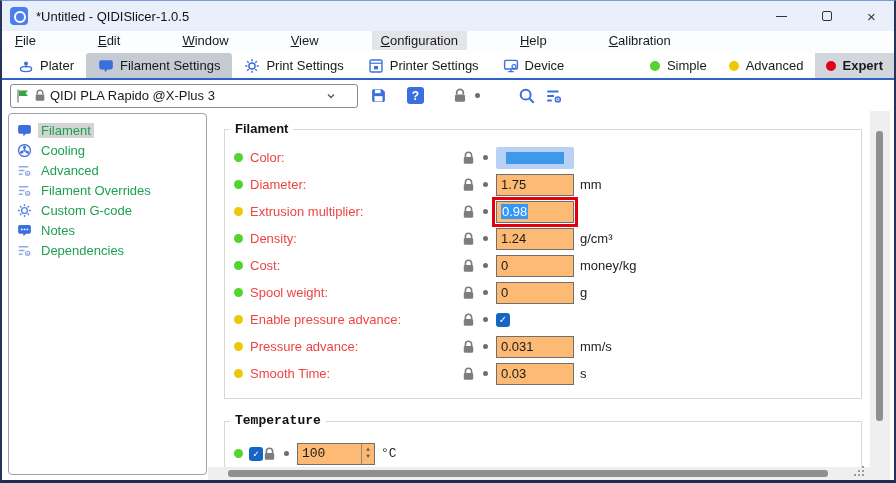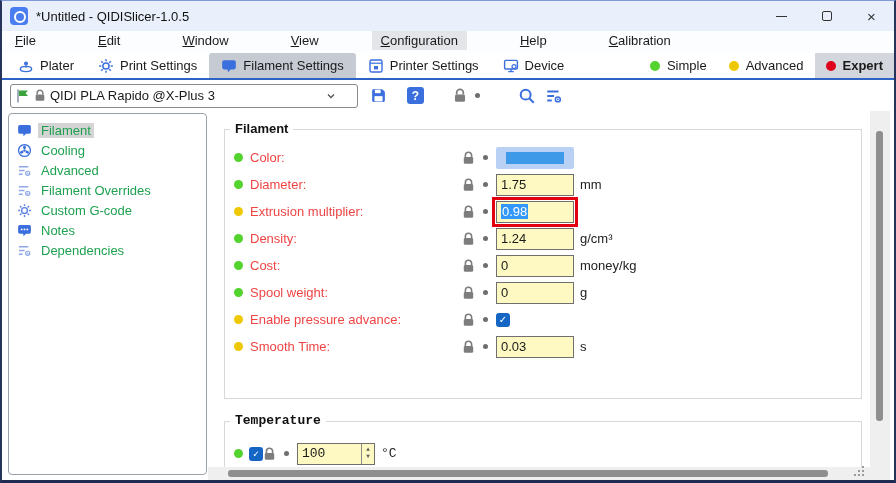--- a/index.html
+++ b/index.html
@@ -73,21 +73,21 @@
               font-weight:bold; color:#111; }
 
   .row { display:flex; align-items:center; height:27px; padding-left:9px; }
   .dot { width:9px; height:9px; border-radius:50%; flex:none; }
   .dot-green  { background:#53d32e; }
   .dot-yellow { background:#eec903; }
   .rlbl { margin-left:7px; width:212px; color:#ef4444; flex:none; }
   .row-idle .rlbl { width:219px; margin-left:8px; }
   .lockpair { display:flex; align-items:center; flex:none; }
   .lockpair .minidot { margin-left:8px; }
-  .field { margin-left:8px; width:78px; height:22px; border:1px solid #6f6f6f; background:#fef9c3;
+  .field { margin-left:8px; width:78px; height:22px; border:1px solid #6f6f6f; background:#fdba74;
            display:flex; align-items:center; padding-left:4px; flex:none; position:relative; }
   .field.focused { outline:3px solid #e3000f; outline-offset:1px; }
   .sel { background:#3197fb; color:#fff; padding:0 1px; }
   .unit { margin-left:6px; color:#222; }
   .colorfield { margin-left:8px; width:78px; height:22px; background:#b9d1f5; border-radius:2px;
                 display:flex; align-items:center; justify-content:center; flex:none; }
   .swatch { width:58px; height:12px; background:#3e99e9; }
   .checkbox { width:14px; height:14px; background:#1565c5; border-radius:3px; color:#fff; font-size:10px;
               display:flex; align-items:center; justify-content:center; flex:none; }
   .cb-slot { margin-left:8px; }
@@ -137,34 +137,34 @@
 
   <div id="tabbar">
     <span class="tab">
       <svg width="16" height="16" viewBox="0 0 16 16">
           <ellipse cx="8" cy="11" rx="5.6" ry="2.6" fill="none" stroke="#3a6fdd" stroke-width="1.4"></ellipse>
           <circle cx="8" cy="5.4" r="2" fill="#3a6fdd"></circle>
           <path d="M8 7.4v2.4" stroke="#3a6fdd" stroke-width="1.4"></path>
         </svg>
       <span>Plater</span>
     </span>
+    <span class="tab active">
+      <svg width="16" height="16" viewBox="0 0 16 16">
+          <path d="M3 2.2h10a1.8 1.8 0 0 1 1.8 1.8v5.6a1.8 1.8 0 0 1-1.8 1.8H9.6L7 14.2l-.4-2.8H3A1.8 1.8 0 0 1 1.2 9.6V4A1.8 1.8 0 0 1 3 2.2z" fill="#3a6fdd"></path>
+        </svg>
+      <span>Filament Settings</span>
+    </span>
     <span class="tab">
       <svg width="16" height="16" viewBox="0 0 16 16">
           <g fill="none" stroke="#3a6fdd" stroke-width="1.5">
             <circle cx="8" cy="8" r="3.1"></circle>
             <path d="M8 1.2v2.1M8 12.7v2.1M1.2 8h2.1M12.7 8h2.1M3.2 3.2l1.5 1.5M11.3 11.3l1.5 1.5M12.8 3.2l-1.5 1.5M4.7 11.3l-1.5 1.5"></path>
           </g>
         </svg>
       <span>Print Settings</span>
-    </span>
-    <span class="tab active">
-      <svg width="16" height="16" viewBox="0 0 16 16">
-          <path d="M3 2.2h10a1.8 1.8 0 0 1 1.8 1.8v5.6a1.8 1.8 0 0 1-1.8 1.8H9.6L7 14.2l-.4-2.8H3A1.8 1.8 0 0 1 1.2 9.6V4A1.8 1.8 0 0 1 3 2.2z" fill="#3a6fdd"></path>
-        </svg>
-      <span>Filament Settings</span>
     </span>
     <span class="tab">
       <svg width="16" height="16" viewBox="0 0 16 16">
           <rect x="2" y="2" width="12" height="12" rx="1.6" fill="none" stroke="#3a6fdd" stroke-width="1.4"></rect>
           <path d="M2 5.2h12" stroke="#3a6fdd" stroke-width="1.2"></path>
           <rect x="6" y="8" width="4" height="3.4" fill="#3a6fdd"></rect>
         </svg>
       <span>Printer Settings</span>
     </span>
     <span class="tab">
@@ -417,20 +417,35 @@
               <path d="M3.4 6V4.3a3.1 3.1 0 0 1 6.2 0V6" fill="none" stroke="#7d7d7d" stroke-width="1.6"></path>
               <rect x="1.8" y="6" width="9.4" height="6.8" rx="1.4" fill="#7d7d7d"></rect>
             </svg>
             <span class="minidot"></span>
           </span>
         <span class="checkbox cb-slot">
             <span>✓</span>
           </span>
       </div>
 
+      <div class="row">
+        <span class="dot dot-yellow"></span>
+        <span class="rlbl">Pressure advance:</span>
+        <span class="lockpair">
+            <svg width="13" height="14" viewBox="0 0 13 14">
+              <path d="M3.4 6V4.3a3.1 3.1 0 0 1 6.2 0V6" fill="none" stroke="#7d7d7d" stroke-width="1.6"></path>
+              <rect x="1.8" y="6" width="9.4" height="6.8" rx="1.4" fill="#7d7d7d"></rect>
+            </svg>
+            <span class="minidot"></span>
+          </span>
+        <span class="field">
+            <span>0.031</span>
+          </span>
+        <span class="unit">mm/s</span>
+      </div>
 
       <div class="row">
         <span class="dot dot-yellow"></span>
         <span class="rlbl">Smooth Time:</span>
         <span class="lockpair">
             <svg width="13" height="14" viewBox="0 0 13 14">
               <path d="M3.4 6V4.3a3.1 3.1 0 0 1 6.2 0V6" fill="none" stroke="#7d7d7d" stroke-width="1.6"></path>
               <rect x="1.8" y="6" width="9.4" height="6.8" rx="1.4" fill="#7d7d7d"></rect>
             </svg>
             <span class="minidot"></span>

